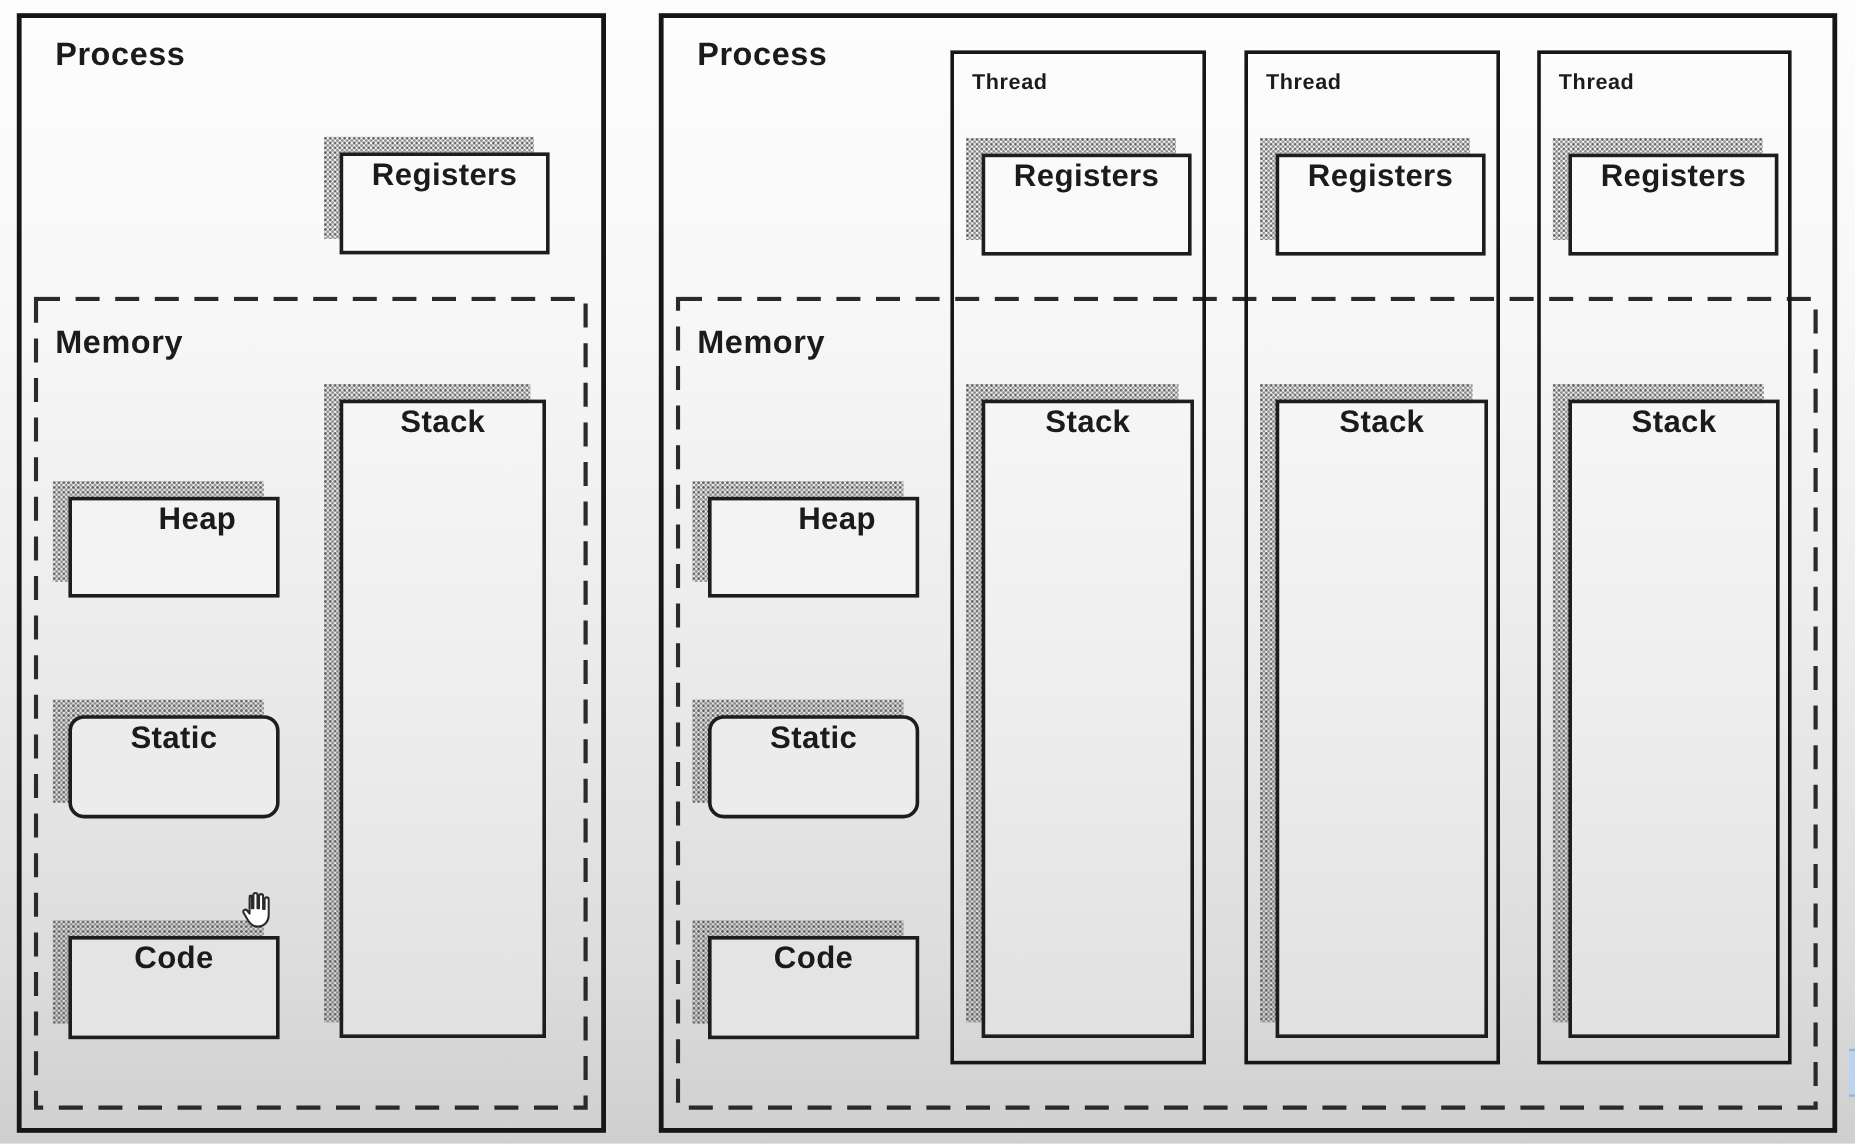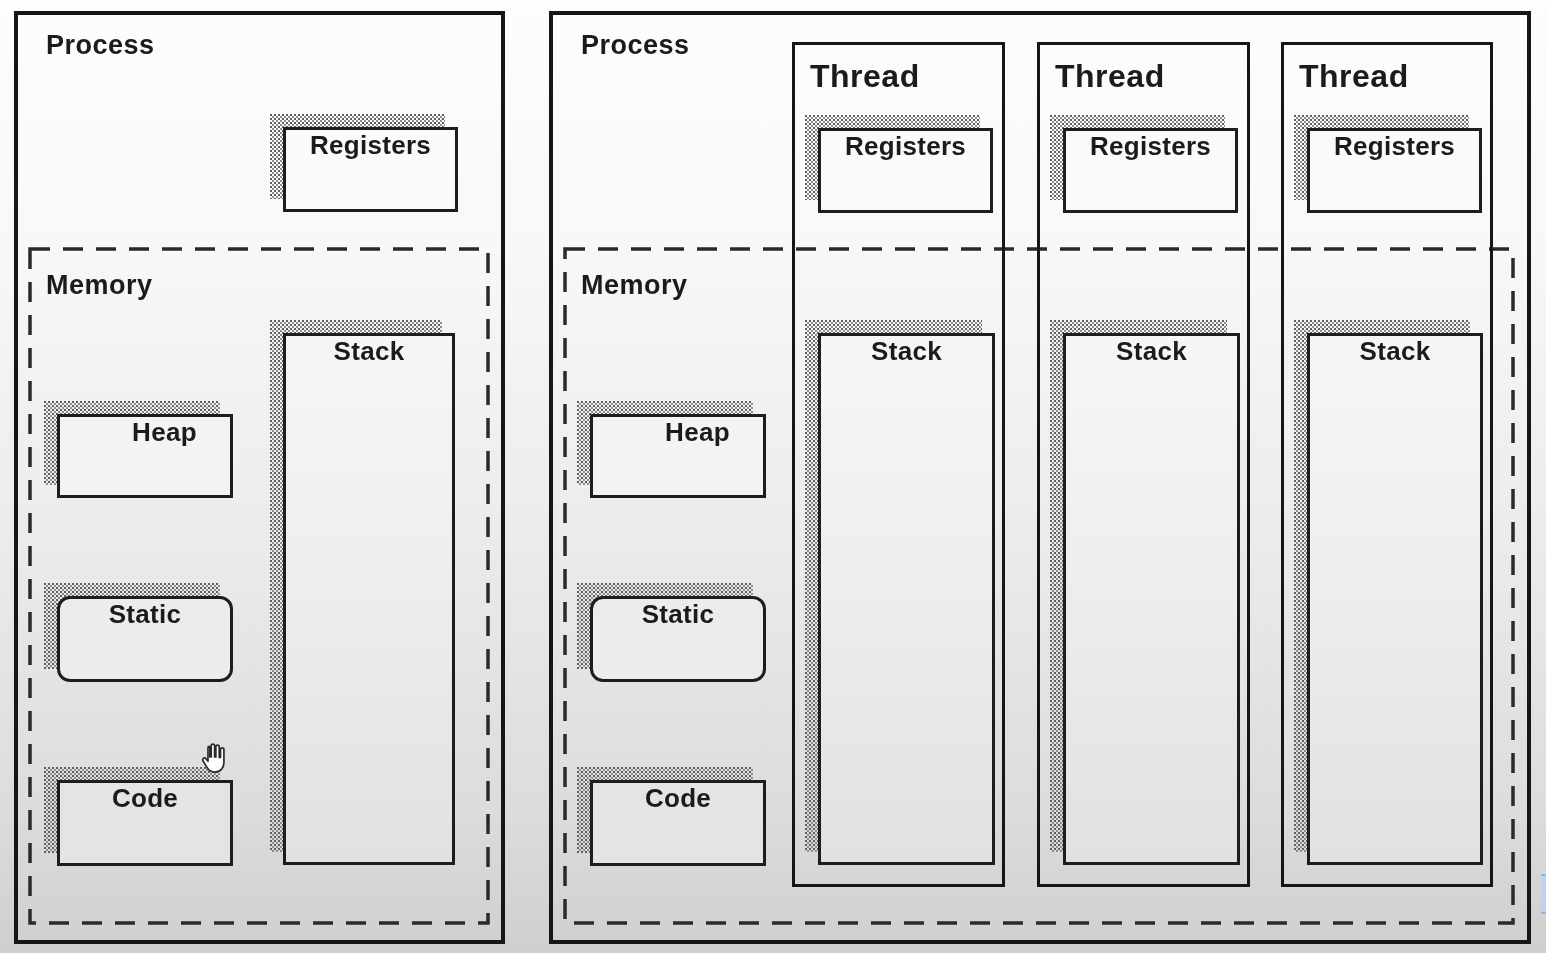--- a/index.html
+++ b/index.html
@@ -7,21 +7,21 @@
     position:relative;
     width:1546px;height:953px;
     overflow:hidden;
     background:linear-gradient(180deg,#fdfdfd 0%,#f8f8f8 25%,#ececec 55%,#dcdcdc 85%,#cfcfcf 100%);
     font-family:"Liberation Sans", sans-serif;
     color:#1b1b1b;
   }
   .panel{position:absolute;border:4px solid #161616;background:transparent;box-sizing:border-box;}
   .thread{position:absolute;border:3px solid #161616;background:transparent;box-sizing:border-box;z-index:3;}
   .big-label{position:absolute;font-size:27px;font-weight:700;letter-spacing:0.5px;z-index:4;}
-  .thread-label{position:absolute;font-size:32px;font-weight:700;letter-spacing:0.5px;z-index:4;}
+  .thread-label{position:absolute;font-size:18px;font-weight:700;letter-spacing:0.5px;z-index:4;}
   .mem-outline{position:absolute;z-index:2;overflow:visible;}
   .sbox{position:absolute;z-index:4;}
   .sbox::before{
     content:"";position:absolute;left:-13px;top:-13px;width:100%;height:100%;
     background-image:
       radial-gradient(circle at 1.2px 1.2px,#5f5f5f 1px,transparent 1.25px),
       radial-gradient(circle at 1.2px 1.2px,#8d8d8d 1px,transparent 1.25px);
     background-size:4px 4px,4px 4px;
     background-position:0 0,2px 2px;
   }

